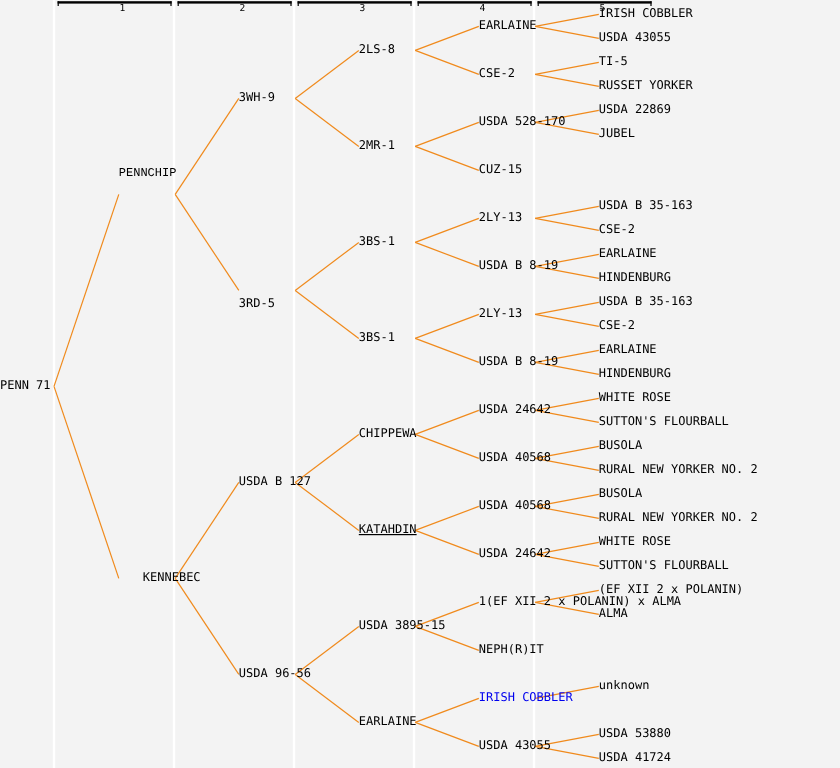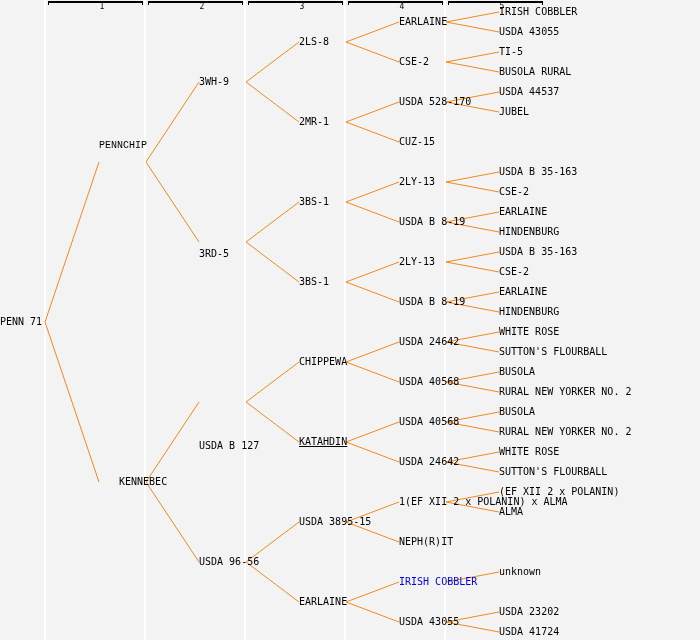--- a/index.html
+++ b/index.html
@@ -95,43 +95,43 @@
     </svg>
 <span class="node" style="left: 0px; top: 316px;">PENN 71</span>
     <span class="node" style="left: 99px; top: 140px; font-family: Liberation Mono, monospace;">PENNCHIP</span>
     <span class="node" style="left: 199px; top: 76px;">3WH-9</span>
     <span class="node" style="left: 299px; top: 36px;">2LS-8</span>
     <span class="node" style="left: 399px; top: 16px;">EARLAINE</span>
     <span class="node" style="left: 499px; top: 6px;">IRISH COBBLER</span>
     <span class="node" style="left: 499px; top: 26px;">USDA 43055</span>
     <span class="node" style="left: 399px; top: 56px;">CSE-2</span>
     <span class="node" style="left: 499px; top: 46px;">TI-5</span>
-    <span class="node" style="left: 499px; top: 66px;">BUSOLA RURAL</span>
+    <span class="node" style="left: 499px; top: 66px;">RUSSET YORKER</span>
     <span class="node" style="left: 299px; top: 116px;">2MR-1</span>
     <span class="node" style="left: 399px; top: 96px;">USDA 528-170</span>
-    <span class="node" style="left: 499px; top: 86px;">USDA 44537</span>
+    <span class="node" style="left: 499px; top: 86px;">USDA 22869</span>
     <span class="node" style="left: 499px; top: 106px;">JUBEL</span>
     <span class="node" style="left: 399px; top: 136px;">CUZ-15</span>
     <span class="node" style="left: 199px; top: 236px; margin-top: 12px;">3RD-5</span>
     <span class="node" style="left: 299px; top: 196px;">3BS-1</span>
     <span class="node" style="left: 399px; top: 176px;">2LY-13</span>
     <span class="node" style="left: 499px; top: 166px;">USDA B 35-163</span>
     <span class="node" style="left: 499px; top: 186px;">CSE-2</span>
     <span class="node" style="left: 399px; top: 216px;">USDA B 8-19</span>
     <span class="node" style="left: 499px; top: 206px;">EARLAINE</span>
     <span class="node" style="left: 499px; top: 226px;">HINDENBURG</span>
     <span class="node" style="left: 299px; top: 276px;">3BS-1</span>
     <span class="node" style="left: 399px; top: 256px;">2LY-13</span>
     <span class="node" style="left: 499px; top: 246px;">USDA B 35-163</span>
     <span class="node" style="left: 499px; top: 266px;">CSE-2</span>
     <span class="node" style="left: 399px; top: 296px;">USDA B 8-19</span>
     <span class="node" style="left: 499px; top: 286px;">EARLAINE</span>
     <span class="node" style="left: 499px; top: 306px;">HINDENBURG</span>
     <span class="node" style="left: 99px; top: 476px; padding-left: 20px;">KENNEBEC</span>
-    <span class="node" style="left: 199px; top: 396px; margin-top: 44px;">USDA B 127</span>
+    <span class="node" style="left: 199px; top: 396px;">USDA B 127</span>
     <span class="node" style="left: 299px; top: 356px;">CHIPPEWA</span>
     <span class="node" style="left: 399px; top: 336px;">USDA 24642</span>
     <span class="node" style="left: 499px; top: 326px;">WHITE ROSE</span>
     <span class="node" style="left: 499px; top: 346px;">SUTTON'S FLOURBALL</span>
     <span class="node" style="left: 399px; top: 376px;">USDA 40568</span>
     <span class="node" style="left: 499px; top: 366px;">BUSOLA</span>
     <span class="node" style="left: 499px; top: 386px;">RURAL NEW YORKER NO. 2</span>
     <span class="node" style="left: 299px; top: 436px; text-decoration: underline;">KATAHDIN</span>
     <span class="node" style="left: 399px; top: 416px;">USDA 40568</span>
     <span class="node" style="left: 499px; top: 406px;">BUSOLA</span>
@@ -142,15 +142,15 @@
     <span class="node" style="left: 199px; top: 556px;">USDA 96-56</span>
     <span class="node" style="left: 299px; top: 516px;">USDA 3895-15</span>
     <span class="node" style="left: 399px; top: 496px;">1(EF XII 2 x POLANIN) x ALMA</span>
     <span class="node" style="left: 499px; top: 486px;">(EF XII 2 x POLANIN)</span>
     <span class="node" style="left: 499px; top: 506px;">ALMA</span>
     <span class="node" style="left: 399px; top: 536px;">NEPH(R)IT</span>
     <span class="node" style="left: 299px; top: 596px;">EARLAINE</span>
     <span class="node link" style="left: 399px; top: 576px;">IRISH COBBLER</span>
     <span class="node" style="left: 499px; top: 566px;">unknown</span>
     <span class="node" style="left: 399px; top: 616px;">USDA 43055</span>
-    <span class="node" style="left: 499px; top: 606px;">USDA 23202</span>
+    <span class="node" style="left: 499px; top: 606px;">USDA 53880</span>
     <span class="node" style="left: 499px; top: 626px;">USDA 41724</span>
   </div>
 
 </body></html>

